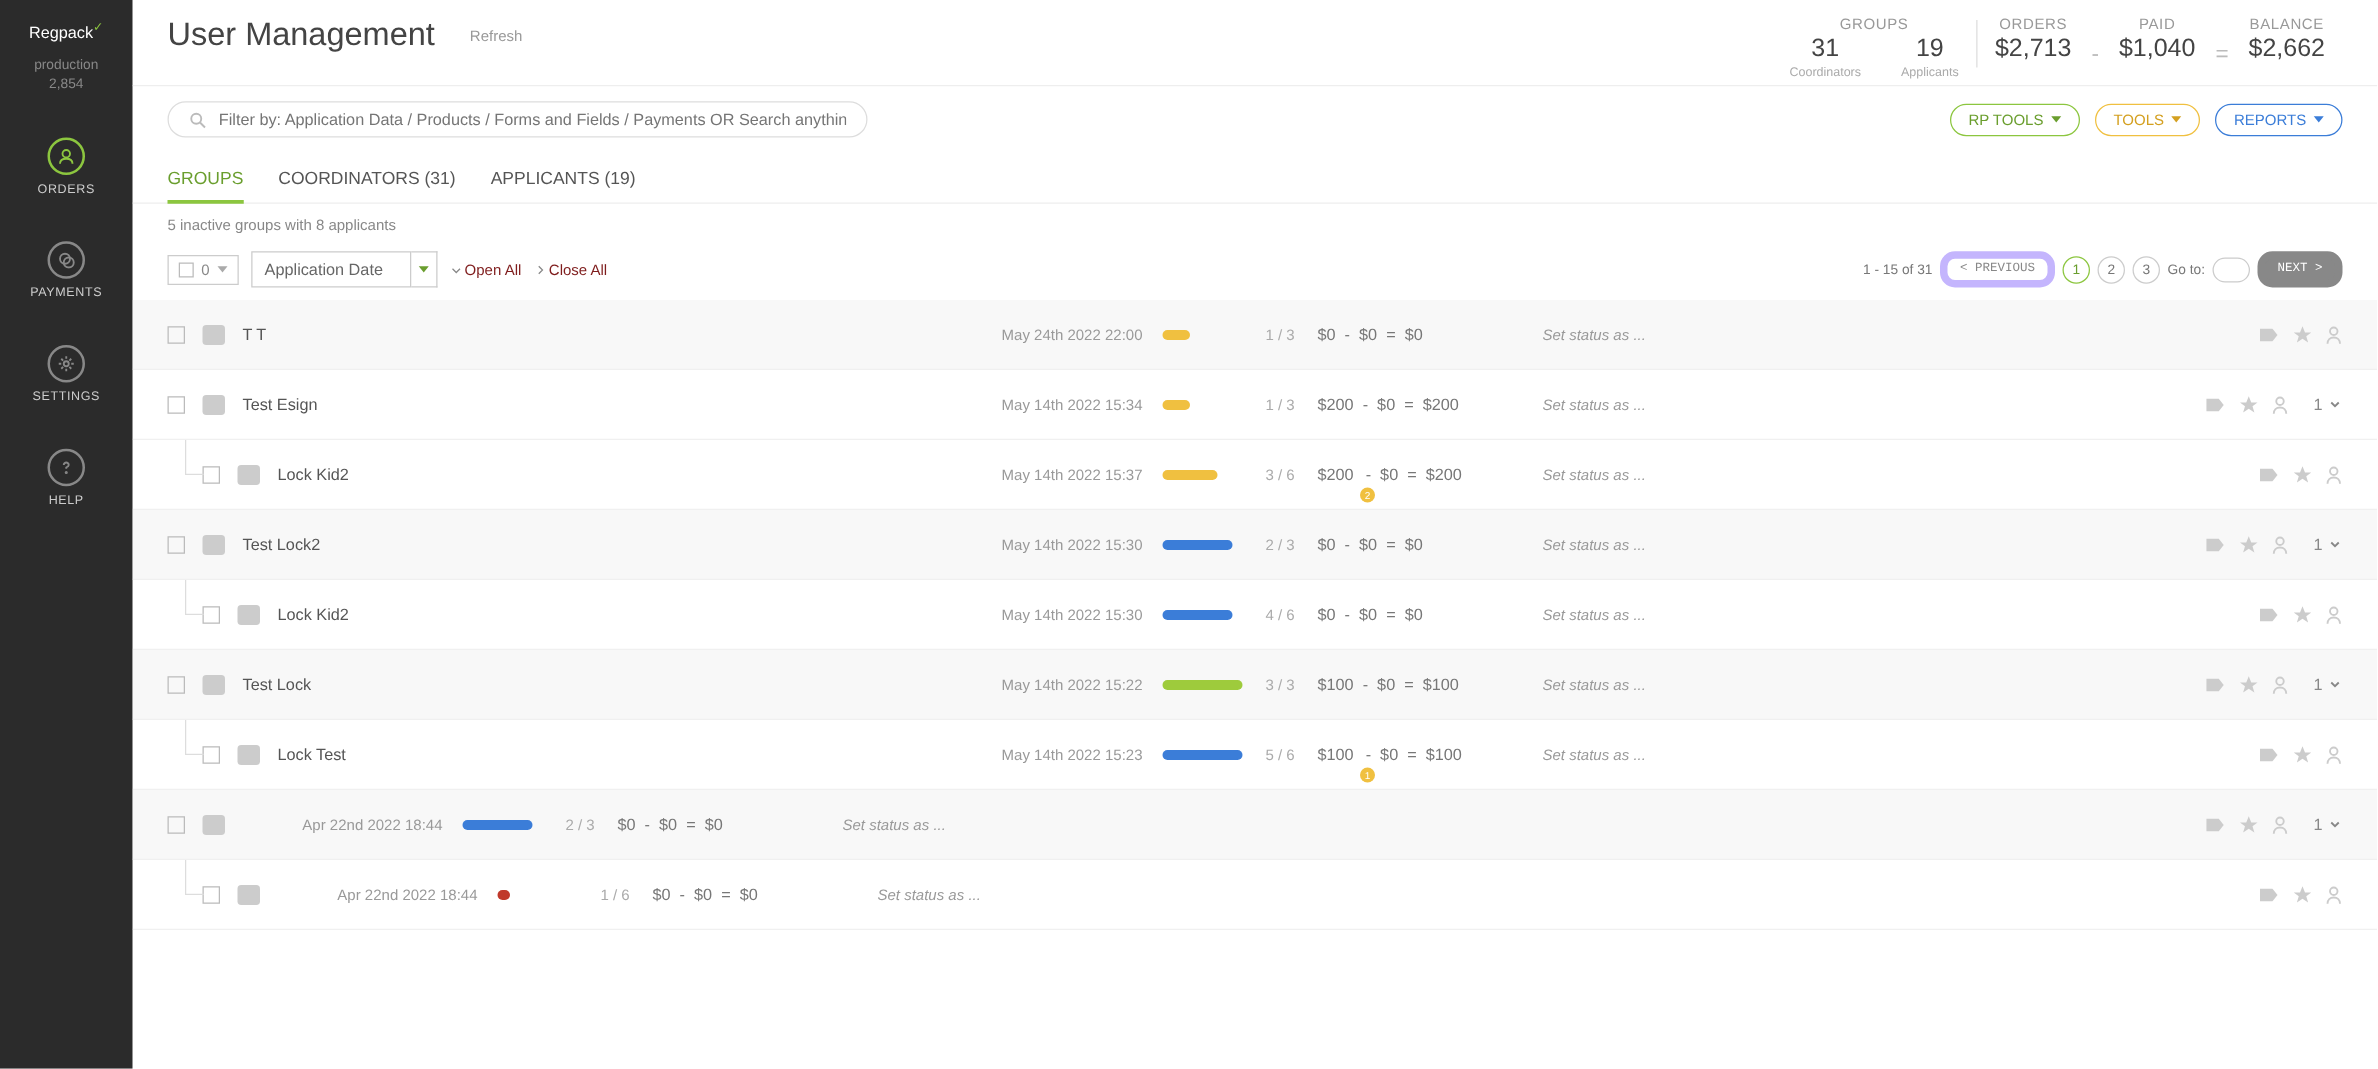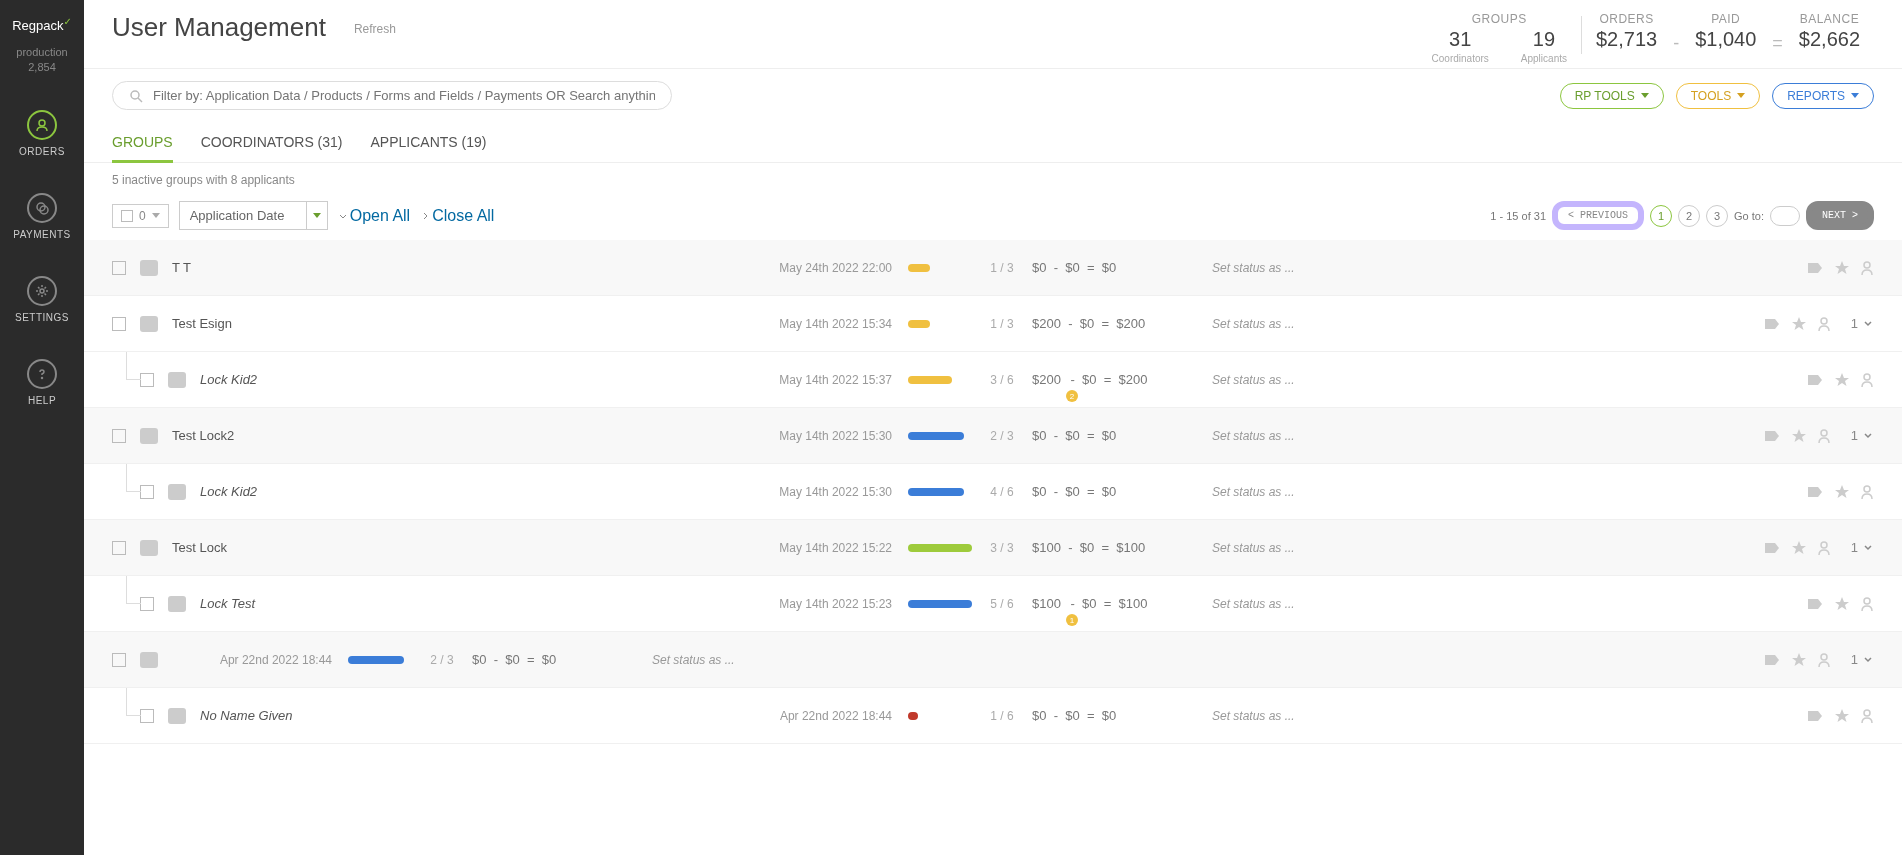--- a/index.html
+++ b/index.html
@@ -1,17 +1,17 @@
 <!DOCTYPE html>
 <html><head>
 <meta charset="utf-8">
 <style>
 * { margin: 0; padding: 0; box-sizing: border-box; font-family: -apple-system, BlinkMacSystemFont, "Segoe UI", Helvetica, Arial, sans-serif; }
 body { display: flex; background: #fff; color: #333; font-size: 13px; overflow: hidden; height: 855px; width: 1902px; }
-.sidebar { width: 84px; background: #2b2b2b; color: #aaa; display: flex; flex-direction: column; align-items: center; padding-top: 10px; flex-shrink: 0; }
+.sidebar { width: 106px; background: #2b2b2b; color: #aaa; display: flex; flex-direction: column; align-items: center; padding-top: 10px; flex-shrink: 0; }
 .sidebar .logo { color: #fff; font-size: 13px; padding: 6px 0 12px; font-weight: 500; }
 .sidebar .logo span.check { color: #8cc63f; font-size: 10px; vertical-align: super; }
 .sidebar .proj { color: #888; font-size: 11px; text-align: center; line-height: 1.3; margin-bottom: 18px; }
 .sidebar .nav-item { display: flex; flex-direction: column; align-items: center; gap: 6px; margin: 18px 0; cursor: pointer; }
 .sidebar .nav-item .icon-circ { width: 30px; height: 30px; border: 2px solid #888; border-radius: 50%; display: flex; align-items: center; justify-content: center; }
 .sidebar .nav-item.active .icon-circ { border-color: #8cc63f; }
 .sidebar .nav-item.active .icon-circ svg { stroke: #8cc63f; }
 .sidebar .nav-item .lbl { font-size: 10px; letter-spacing: 0.5px; color: #ccc; }
 .main { flex: 1; display: flex; flex-direction: column; overflow: hidden; }
 .topbar { display: flex; align-items: flex-start; padding: 12px 28px 4px; border-bottom: 1px solid #eee; }
@@ -34,38 +34,38 @@
 .pill-blue { border: 1px solid #3b7dd8; color: #3b7dd8; }
 .tabs { display: flex; gap: 28px; padding: 6px 28px 0; border-bottom: 1px solid #eee; }
 .tab { padding: 6px 0 10px; font-size: 14px; color: #555; cursor: pointer; }
 .tab.active { color: #6a9e2e; border-bottom: 3px solid #8cc63f; margin-bottom: -1px; font-weight: 500; }
 .substatus { padding: 10px 28px; font-size: 12px; color: #888; }
 .controls { display: flex; align-items: center; padding: 4px 28px 10px; gap: 10px; }
 .sq-sel { border: 1px solid #ccc; padding: 4px 8px; display: flex; align-items: center; gap: 6px; font-size: 12px; color: #888; }
 .sq-sel .cb { width: 12px; height: 12px; border: 1px solid #bbb; }
 .sort-drop { border: 1px solid #ccc; padding: 6px 10px; font-size: 13px; color: #666; display: flex; align-items: center; width: 128px; }
 .sort-arr { border: 1px solid #ccc; border-left: none; padding: 6px 6px; display: flex; align-items: center; }
-.link-btn { font-size: 16px; color: #0369a1; cursor: pointer; display: flex; align-items: center; gap: 2px; }
+.link-btn { font-size: 12px; color: #7f1d1d; cursor: pointer; display: flex; align-items: center; gap: 2px; }
 .controls .spacer { flex: 1; }
 .pager { display: flex; align-items: center; gap: 6px; font-size: 11px; color: #777; }
 .pg-btn { border: 6px solid #c4b5fd; border-radius: 12px; padding: 3px 10px; font-size: 10px; color: #888; cursor: pointer; font-family: Liberation Mono, monospace; }
 .pg-btn.dark { background: #888; color: #fff; border-color: #888; text-align: right; }
 .pg-num { width: 22px; height: 22px; border: 1px solid #ccc; border-radius: 50%; display: flex; align-items: center; justify-content: center; font-size: 11px; cursor: pointer; }
 .pg-num.active { border-color: #8cc63f; color: #6a9e2e; }
 .goto-inp { width: 30px; height: 20px; border: 1px solid #ccc; border-radius: 10px; }
 .rows { flex: 1; overflow-y: auto; }
 .row { display: flex; align-items: center; padding: 0 28px; height: 56px; border-bottom: 1px solid #f0f0f0; }
 .row.shade { background: #f8f8f8; }
 .row.child { padding-left: 56px; position: relative; }
 .row.child::before { content: ''; position: absolute; left: 42px; top: 0; bottom: 50%; width: 14px; border-left: 1px solid #ddd; border-bottom: 1px solid #ddd; }
 .row .cb { width: 14px; height: 14px; border: 1px solid #bbb; margin-right: 14px; flex-shrink: 0; }
 .row .chat { width: 18px; height: 16px; background: #ccc; border-radius: 3px; margin-right: 14px; position: relative; flex-shrink: 0; }
 .row .chat::after { content: ''; position: absolute; bottom: -4px; left: 3px; border: 4px solid transparent; border-top-color: #ccc; }
 .row .name { flex: 0 0 560px; font-size: 13px; color: #555; }
-.row.child .name { flex: 0 0 532px; font-style: italic; }
+.row.child .name { flex: 0 0 532px; }
 .row .date { flex: 0 0 160px; font-size: 12px; color: #999; text-align: right; }
 .row .bar-wrap { flex: 0 0 80px; display: flex; align-items: center; padding-left: 16px; }
 .row .bar { height: 8px; border-radius: 4px; }
 .row .frac { flex: 0 0 60px; font-size: 12px; color: #aaa; text-align: center; }
 .row .money { flex: 0 0 180px; font-size: 13px; color: #777; display: flex; gap: 6px; align-items: center; position: relative; }
 .row .money .badge { position: absolute; left: 34px; top: 18px; width: 12px; height: 12px; background: #f0c040; border-radius: 50%; font-size: 8px; color: #fff; display: flex; align-items: center; justify-content: center; }
 .row .status { flex: 0 0 140px; font-size: 12px; color: #999; font-style: italic; }
 .row .actions { display: flex; gap: 10px; align-items: center; margin-left: auto; }
 .row .actions .ic { color: #ccc; cursor: pointer; }
 .row .expand { font-size: 13px; color: #888; margin-left: 10px; display: flex; align-items: center; gap: 4px; }
@@ -482,21 +482,20 @@
             </svg>
           </span>
       <span class="expand">1 <svg width="12" height="12" stroke="#888" fill="none" stroke-width="1.5">
               <path d="M3 4l3 3 3-3"></path>
             </svg></span>
     </span>
       </div>
       <div class="row child">
     <span class="cb"></span>
     <span class="chat"></span>
-    <span class="name">No Name Given</span>
     <span class="date">Apr 22nd 2022 18:44</span>
     <span class="bar-wrap">
           <span class="bar" style="width:10px;background:#c0392b;"></span>
         </span>
     <span class="frac">1 / 6</span>
     <span class="money">$0 &nbsp;-&nbsp; $0 &nbsp;=&nbsp; $0</span>
     <span class="status">Set status as ...</span>
     <span class="actions">
       <span class="ic">
             <svg width="16" height="14" fill="#ccc">

